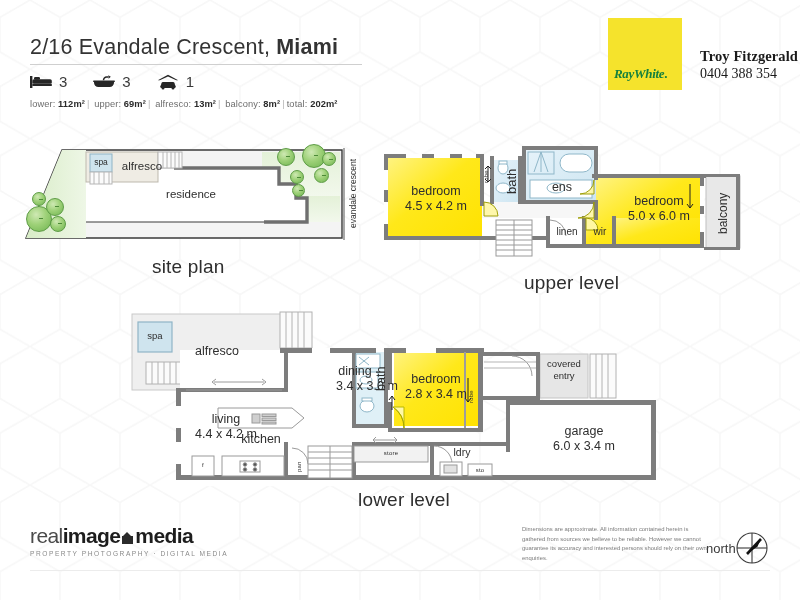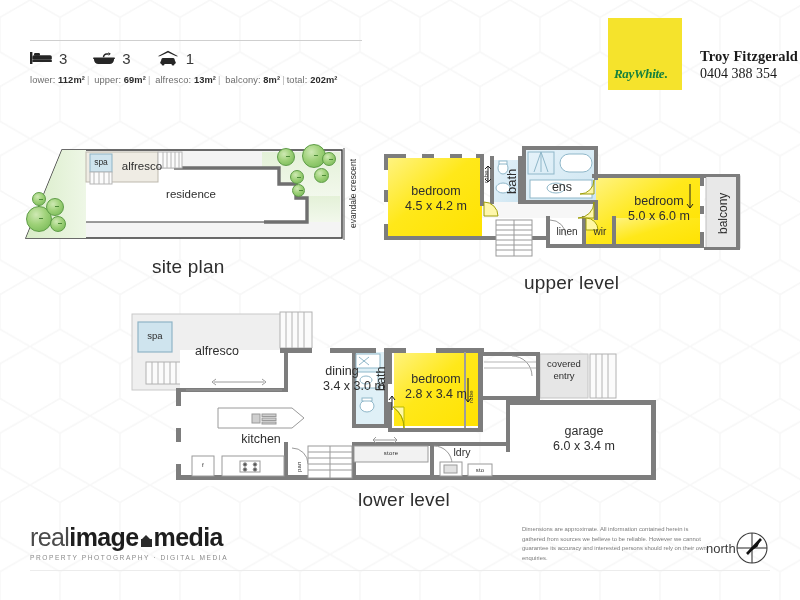--- a/index.html
+++ b/index.html
@@ -65,21 +65,21 @@
   .vert { writing-mode:vertical-rl; transform:rotate(180deg); }
 
   
   .tree { position:absolute; border-radius:50%;
     background:radial-gradient(circle at 38% 32%, #cfe9b4 0%, #9ed178 45%, #6fb450 100%);
     border:1px solid #5d9c45; }
   .tree:after{ content:""; position:absolute; left:50%; top:46%; width:4px; height:1px; background:#4d8a38; }
 
   
   .footer-logo { position:absolute; left:30px; top:525px; }
-  .rim { font-size:25px; letter-spacing:-.6px; color:#2b2b2b; white-space:nowrap; line-height:1;}
+  .rim { font-size:21px; letter-spacing:-.6px; color:#2b2b2b; white-space:nowrap; line-height:1;}
   .rim .thin { font-weight:400; color:#4a4a4a;}
   .rim .bold { font-weight:700; color:#1d1d1d;}
   .rim .house { display:inline-block; width:11px; height:12px; position:relative; vertical-align:-1px; margin:0 2px;}
   .rim .house i { position:absolute; left:0; bottom:0; width:11px; height:8px; background:#2b2b2b; display:block;}
   .rim .house u { position:absolute; left:0; top:0; width:0; height:0; border-left:5.5px solid transparent; border-right:5.5px solid transparent; border-bottom:5px solid #2b2b2b; display:block;}
   .rim-sub { margin-top:4px; font-size:6.6px; letter-spacing:1.55px; color:#8a8a8a; white-space:nowrap;}
   .footrule { position:absolute; left:30px; top:570px; width:740px; border-bottom:1px solid #ececec;}
 
   .disclaimer { position:absolute; left:522px; top:525px; width:190px;
     font-size:5.9px; line-height:1.62; color:#7b7b7b; text-align:left;}
@@ -95,20 +95,21 @@
       <path d="M30 0 L60 17.3 L60 52 L30 69.3 L0 52 L0 17.3 Z" fill="none" stroke="#f1f1f1" stroke-width="1.6"></path>
       <path d="M0 17.3 L-30 0 M60 17.3 L90 0" fill="none" stroke="#f1f1f1" stroke-width="1.6"></path>
     </pattern>
   </defs>
   <rect width="800" height="600" fill="url(#hex)"></rect>
 </svg>
 
 <div class="page">
 
   <div class="header">
+    <div class="addr"><span>2/16 Evandale Crescent, </span><b>Miami</b></div>
     <div class="addr-rule"></div>
 
     <div class="icons">
       <div class="icogrp">
         <svg width="22" height="14" viewBox="0 0 22 14">
           <rect x="0" y="1" width="2.4" height="12" fill="#262626"></rect>
           <rect x="2.4" y="4.2" width="19.4" height="4.6" rx="1.6" fill="#262626"></rect>
           <rect x="2.4" y="8.8" width="19.4" height="2.2" fill="#262626"></rect>
           <rect x="4" y="2.1" width="6" height="2.6" rx="1.2" fill="#262626"></rect>
         </svg>
@@ -523,33 +524,37 @@
       </g>
 
       <g stroke="#b5b5b5" stroke-width="1">
         <line x1="368" y1="56" x2="420" y2="56"></line>
         <line x1="368" y1="62" x2="420" y2="62"></line>
       </g>
     </svg>
 
     <div class="lbl sm" style="left:22px; top:24px; width:34px; font-size:9.5px;">spa</div>
     <div class="lbl" style="left:66px; top:38px; width:70px; font-size:12.5px;">alfresco</div>
-    <div class="lbl big" style="left:175px; top:58px; width:70px;padding-left:32px;">
+    <div class="lbl big" style="left:188px; top:58px; width:70px;padding-left:32px;">
       <span>dining</span><br>
       <span>3.4 x 3.0 m</span>
     </div>
     <div class="lbl vert" style="left:258px; top:50px; height:46px; width:14px; font-size:12.5px;">bath</div>
     <div class="lbl big" style="left:284px; top:66px; width:72px;">
       <span>bedroom</span><br>
       <span>2.8 x 3.4 m</span>
     </div>
     <div class="lbl xs vert" style="left:352px; top:80px; height:22px; width:10px;">robe</div>
     <div class="lbl sm" style="left:422px; top:52px; width:52px; font-size:9.5px; line-height:1.3;">
       <span>covered</span><br>
       <span>entry</span>
+    </div>
+    <div class="lbl big" style="left:72px; top:106px; width:76px;">
+      <span>living</span><br>
+      <span>4.4 x 4.2 m</span>
     </div>
     <div class="lbl" style="left:110px; top:126px; width:70px; font-size:12.5px;">kitchen</div>
     <div class="lbl xs vert" style="left:180px; top:152px; height:18px; width:10px;">pan</div>
     <div class="lbl xs" style="left:76px; top:156px; width:22px;">f</div>
     <div class="lbl xs" style="left:238px; top:144px; width:74px;">store</div>
     <div class="lbl sm" style="left:326px; top:140px; width:40px; font-size:10.5px;">ldry</div>
     <div class="lbl xs" style="left:352px; top:161px; width:24px;">sto</div>
     <div class="lbl big" style="left:424px; top:118px; width:88px;">
       <span>garage</span><br>
       <span>6.0 x 3.4 m</span>

